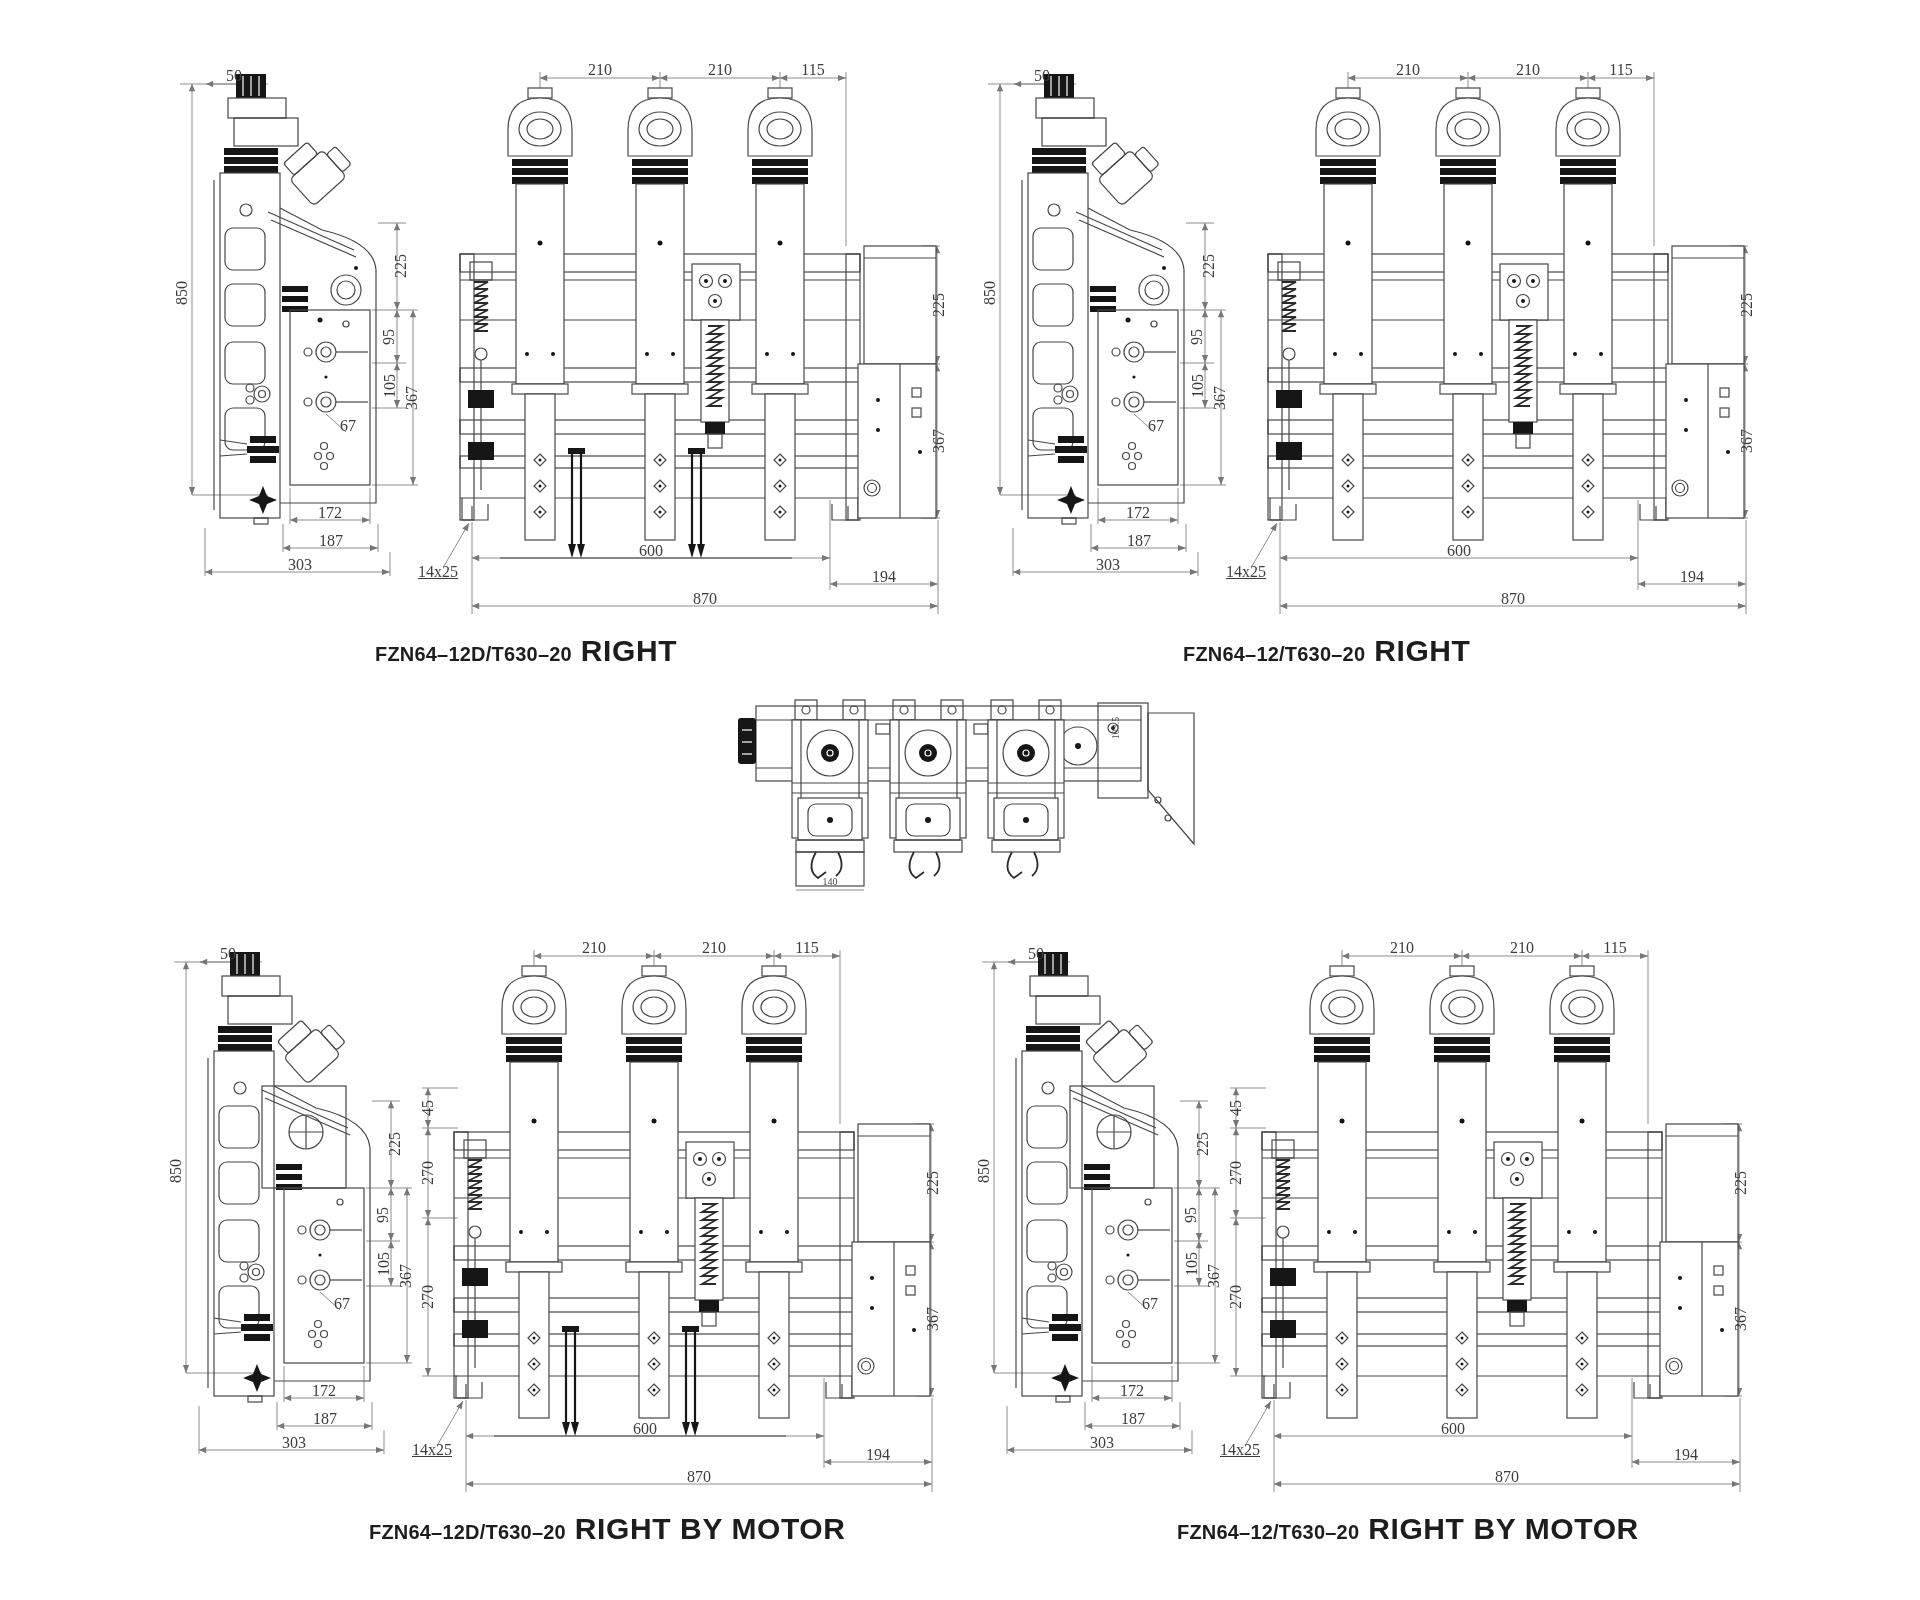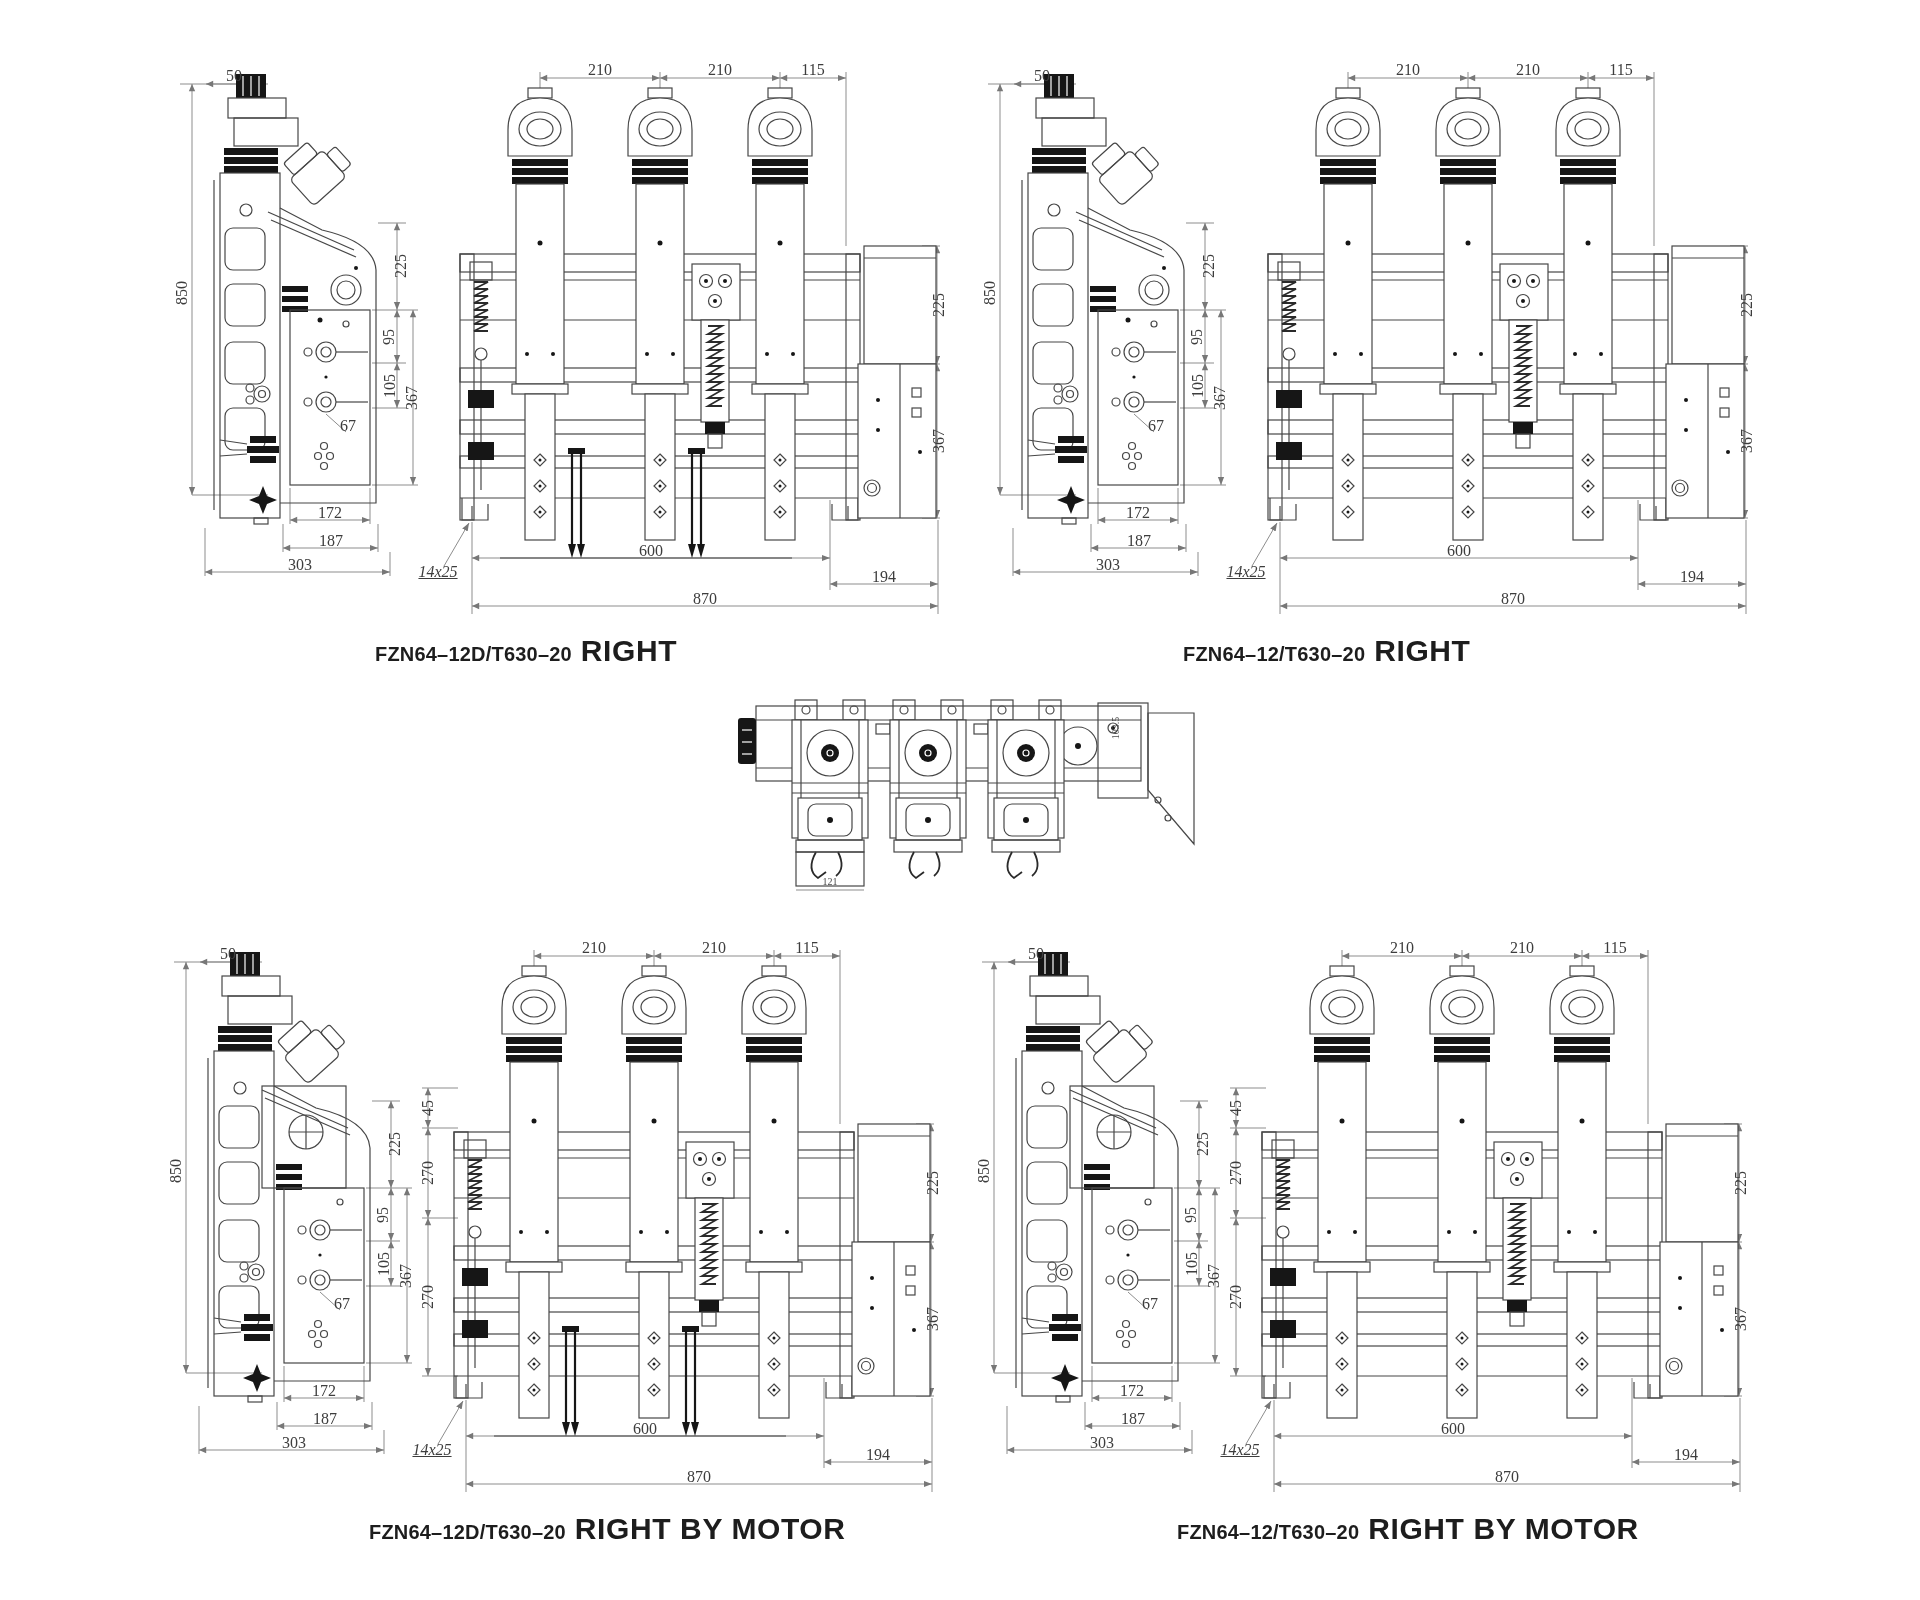--- a/index.html
+++ b/index.html
@@ -4,21 +4,21 @@
 <style>
   html,body{margin:0;padding:0;background:#fff;}
   body{width:1920px;height:1600px;position:relative;font-family:"Liberation Sans",sans-serif;overflow:hidden;}
   .quad{position:absolute;width:800px;height:610px;}
   .sv{position:absolute;top:0;}
   .sv.side{left:0;width:270px;height:545px;}
   .sv.front{left:250px;width:540px;height:570px;}
   .dl{position:absolute;transform:translate(-50%,-50%);font-family:"Liberation Serif","DejaVu Serif",serif;
       font-size:16px;color:#3d3d3d;white-space:nowrap;line-height:1;}
   .dl.rot{transform:translate(-50%,-50%) rotate(-90deg);}
-  .dl.slot{font-style:italic;text-decoration:underline;}
+  .dl.slot{text-decoration:underline;}
   .dl.tiny{font-size:10px;color:#4a4a4a;}
   .title{position:absolute;left:225px;top:576px;display:flex;align-items:baseline;gap:9px;white-space:nowrap;}
   .title .model{font-size:20px;font-weight:600;color:#1d1d1d;letter-spacing:.2px;}
   .title .variant{font-size:30px;font-weight:700;color:#1d1d1d;letter-spacing:.6px;}
   .topview{position:absolute;left:738px;top:668px;width:460px;height:235px;}
   .topview svg{position:absolute;left:0;top:0;width:460px;height:235px;}
   
   .quad:not(.motor) .m-only{display:none;}
   .quad.motor .nm-only{display:none;}
   .quad:not(.cables) .c-only{display:none;}
@@ -1301,15 +1301,15 @@
         <rect x="58" y="172" width="68" height="12"></rect>
         <path class="sp" d="M78,184 q-10,18 2,26 l8,-6"></path>
         <path class="sp" d="M100,184 q8,16 -2,24"></path>
       </g>
     </g>
     <g class="p">
       <rect x="58" y="184" width="68" height="34"></rect>
       <line class="d" x1="58" y1="222" x2="126" y2="222"></line>
     </g>
   </svg>
-  <span class="dl tiny" style="left:92px;top:214px">121</span>
+  <span class="dl tiny" style="left:92px;top:214px">140</span>
   <span class="dl tiny rot" style="left:378px;top:60px">103.5</span>
 </div>
 
 </body></html>

